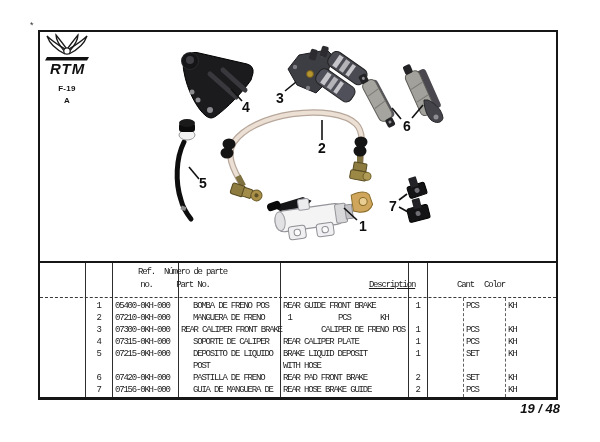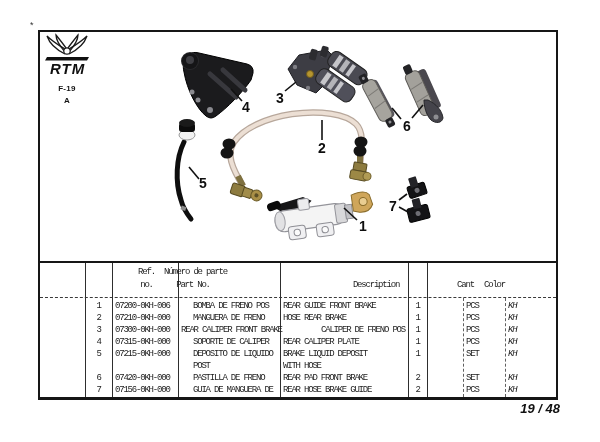--- a/index.html
+++ b/index.html
@@ -32,21 +32,21 @@
   .trow{display:flex;height:12px;line-height:12px;}
   .trow.tall{height:24px;}
   .c{display:block;overflow:hidden;white-space:pre-line;box-sizing:border-box;}
   .cr{width:27px;text-align:center;}
   .cp{width:66px;padding-left:3px;}
   .ces{width:102px;padding-left:15px;}
   .cen{width:128px;padding-left:3px;}
   .cq{width:19px;text-align:center;}
   .cb{width:36px;}
   .cu{width:42px;padding-left:3px;}
-  .cc{width:51px;padding-left:3px;font-style:italic;}
+  .cc{width:51px;padding-left:3px;}
   
   .pageno{position:absolute;left:505px;top:401px;width:55px;text-align:right;
           font-size:13px;font-weight:bold;font-style:italic;color:#111;}
 </style>
 </head>
 <body>
 
 <div class="page">
 
   <span class="corner">*</span>
@@ -211,40 +211,39 @@
   <div class="vl" style="left:280px;"></div>
   <div class="vl" style="left:408px;"></div>
   <div class="vl" style="left:427px;"></div>
   <div class="vd" style="left:463px;"></div>
   <div class="vd" style="left:505px;"></div>
 
   <div class="hc mono center" style="left:85px;top:266px;width:27px;">Ref.</div>
   <div class="hc mono center" style="left:85px;top:279px;width:27px;">no.</div>
   <div class="hc mono" style="left:116px;top:266px;">Número de parte</div>
   <div class="hc mono center" style="left:112px;top:279px;width:66px;">Part No.</div>
-  <div class="hc mono center" style="left:264px;top:279px;width:128px;">Description</div>
+  <div class="hc mono center" style="left:280px;top:279px;width:128px;text-decoration:underline;">Description</div>
   <div class="hc mono center" style="left:408px;top:279px;width:19px;">Cant</div>
   <div class="hc mono" style="left:436px;top:279px;">Color</div>
 
   <div class="rows mono">
     <div class="trow">
       <span class="c cr">1</span>
-      <span class="c cp">07200-0KH-006</span>
+      <span class="c cp">05400-0KH-000</span>
       <span class="c ces">BOMBA DE FRENO POS</span>
       <span class="c cen">REAR GUIDE FRONT BRAKE</span>
       <span class="c cq">1</span>
       <span class="c cb"></span>
       <span class="c cu">PCS</span>
       <span class="c cc">KH</span>
     </div>
     <div class="trow">
       <span class="c cr">2</span>
       <span class="c cp">07210-0KH-000</span>
       <span class="c ces">MANGUERA DE FRENO POS</span>
-      <span class="c cen">HOSE REAR BRAKE</span>
       <span class="c cq">1</span>
       <span class="c cb"></span>
       <span class="c cu">PCS</span>
       <span class="c cc">KH</span>
     </div>
     <div class="trow">
       <span class="c cr">3</span>
       <span class="c cp">07300-0KH-000</span>
       <span class="c cen">REAR CALIPER FRONT BRAKE</span>
       <span class="c ces">CALIPER DE FRENO POS</span>

